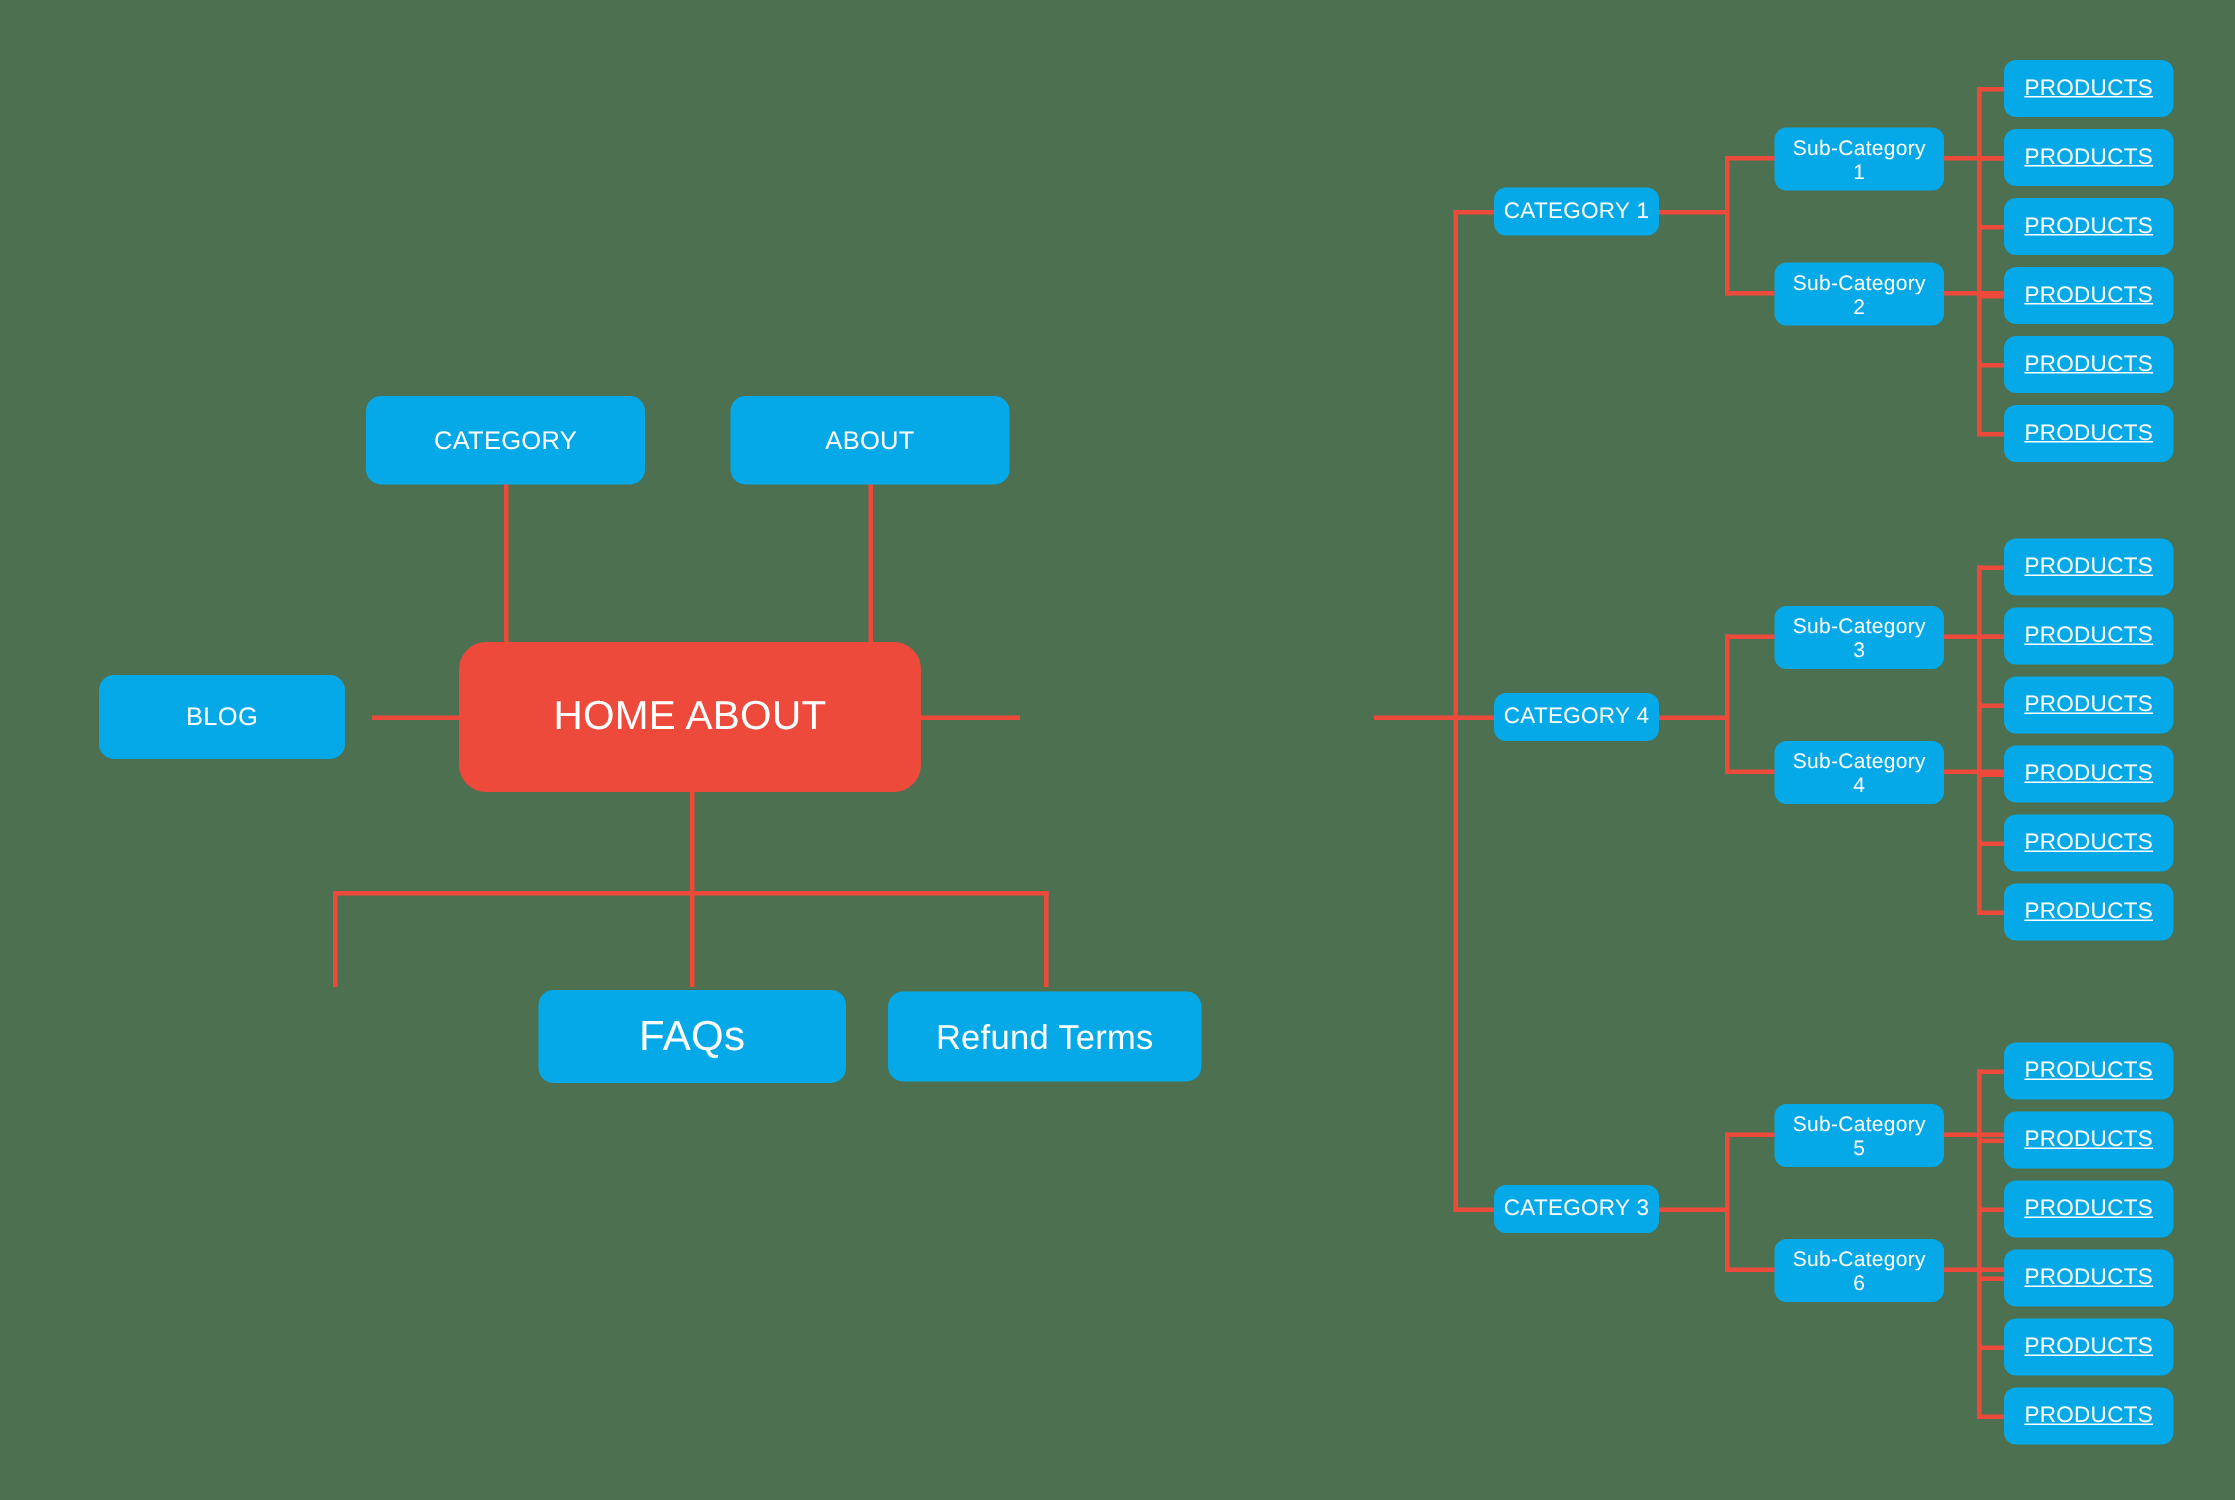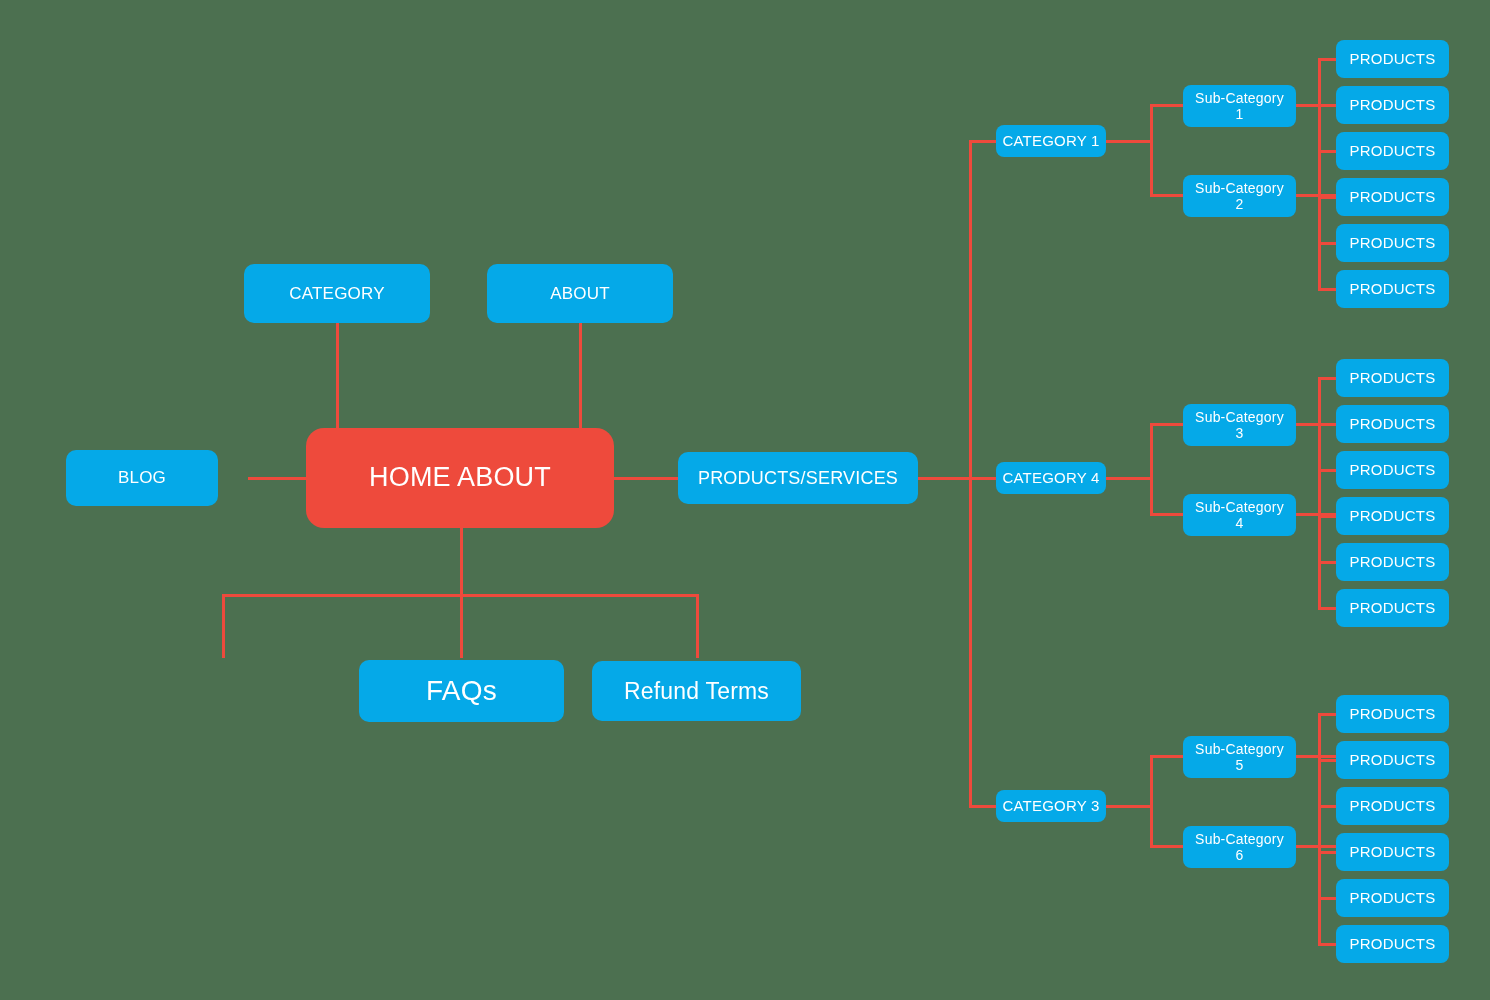--- a/index.html
+++ b/index.html
@@ -39,21 +39,21 @@
   }
   
   .n-home      { font-size: 27px; border-radius: 20px; }
   .n-primary   { font-size: 17px; }
   .n-products-services { font-size: 18px; }
   .n-faq       { font-size: 28px; }
   .n-refund    { font-size: 23px; }
   .n-terms     { font-size: 18px; }
   .n-category  { font-size: 15px; }
   .n-subcat    { font-size: 14px; }
-  .n-prod      { font-size: 15px; }
+  .n-prod      { font-size: 15px; text-decoration: underline; }
 
   
   .line {
     position: absolute;
     background: #ee4a3c;
     z-index: 1;
   }
   .line.h { height: 3px; }
   .line.v { width: 3px; }
 </style>
@@ -128,25 +128,24 @@
   <div class="line h" style="left:1318px; top:759px; width:22px;"></div>
   <div class="line h" style="left:1318px; top:805px; width:22px;"></div>
   <div class="line h" style="left:1318px; top:851px; width:22px;"></div>
   <div class="line h" style="left:1318px; top:897px; width:22px;"></div>
   <div class="line h" style="left:1318px; top:943px; width:22px;"></div>
 
   <div class="node n-primary" style="left:244px; top:264px; width:186px; height:59px;">CATEGORY</div>
 
   <div class="node n-primary" style="left:487px; top:264px; width:186px; height:59px;">ABOUT</div>
 
-  <div class="node n-primary" style="left:66px; top:450px; width:152px; height:56px;">BLOG</div>
+  <div class="node n-primary" style="left:66px; top:450px; width:164px; height:56px;">BLOG</div>
 
   <div class="node root n-home" style="left:306px; top:428px; width:308px; height:100px;">HOME ABOUT</div>
 
-  <div class="node n-products-services" style="left:678px; top:452px; width:240px; height:52px;">PRODUCTS/SERVICES</div>
 
 
   <div class="node n-faq" style="left:359px; top:660px; width:205px; height:62px;">FAQs</div>
 
   <div class="node n-refund" style="left:592px; top:661px; width:209px; height:60px;">Refund Terms</div>
 
   <div class="node n-category" style="left:996px; top:125px; width:110px; height:32px; border-radius:8px;">CATEGORY 1</div>
   <div class="node n-category" style="left:996px; top:462px; width:110px; height:32px; border-radius:8px;">CATEGORY 4</div>
   <div class="node n-category" style="left:996px; top:790px; width:110px; height:32px; border-radius:8px;">CATEGORY 3</div>
 

